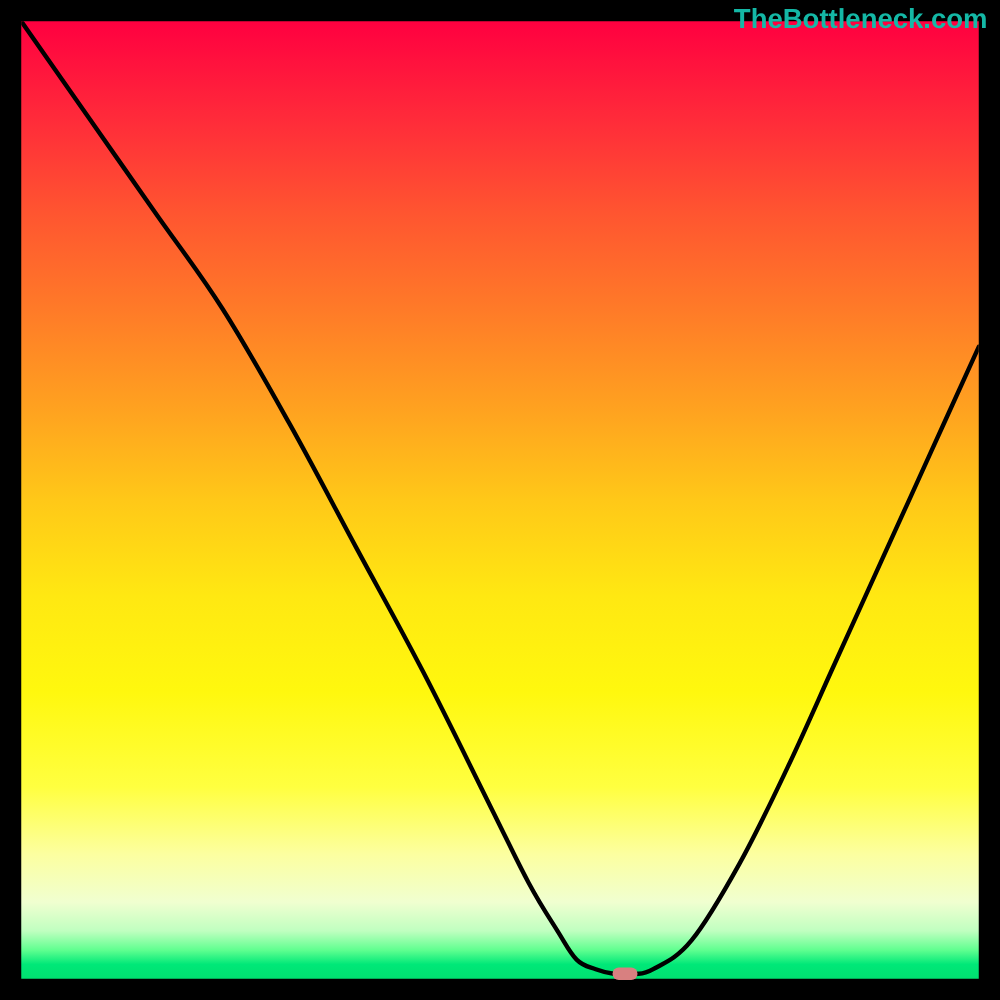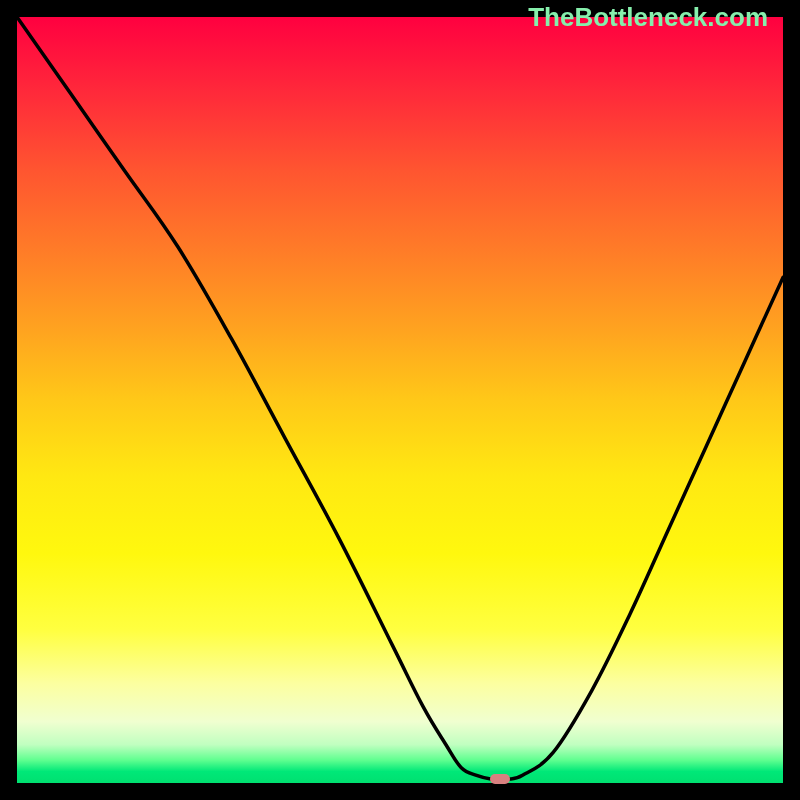--- a/index.html
+++ b/index.html
@@ -36,23 +36,23 @@
       #f0ffd0 92%,
       #c0ffc0 95%,
       #60ff90 97%,
       #00e878 98.5%,
       #00e070 100%
     );
   }
   .watermark {
     position: absolute;
     top: 2px;
-    right: 32px;
-    color: #86efac;
-    font-size: 26px;
+    right: 10px;
+    color: #14b8a6;
+    font-size: 22px;
     font-weight: bold;
     z-index: 10;
   }
   svg.curve {
     position: absolute;
     left: 17px;
     top: 17px;
     width: 766px;
     height: 766px;
     z-index: 5;

